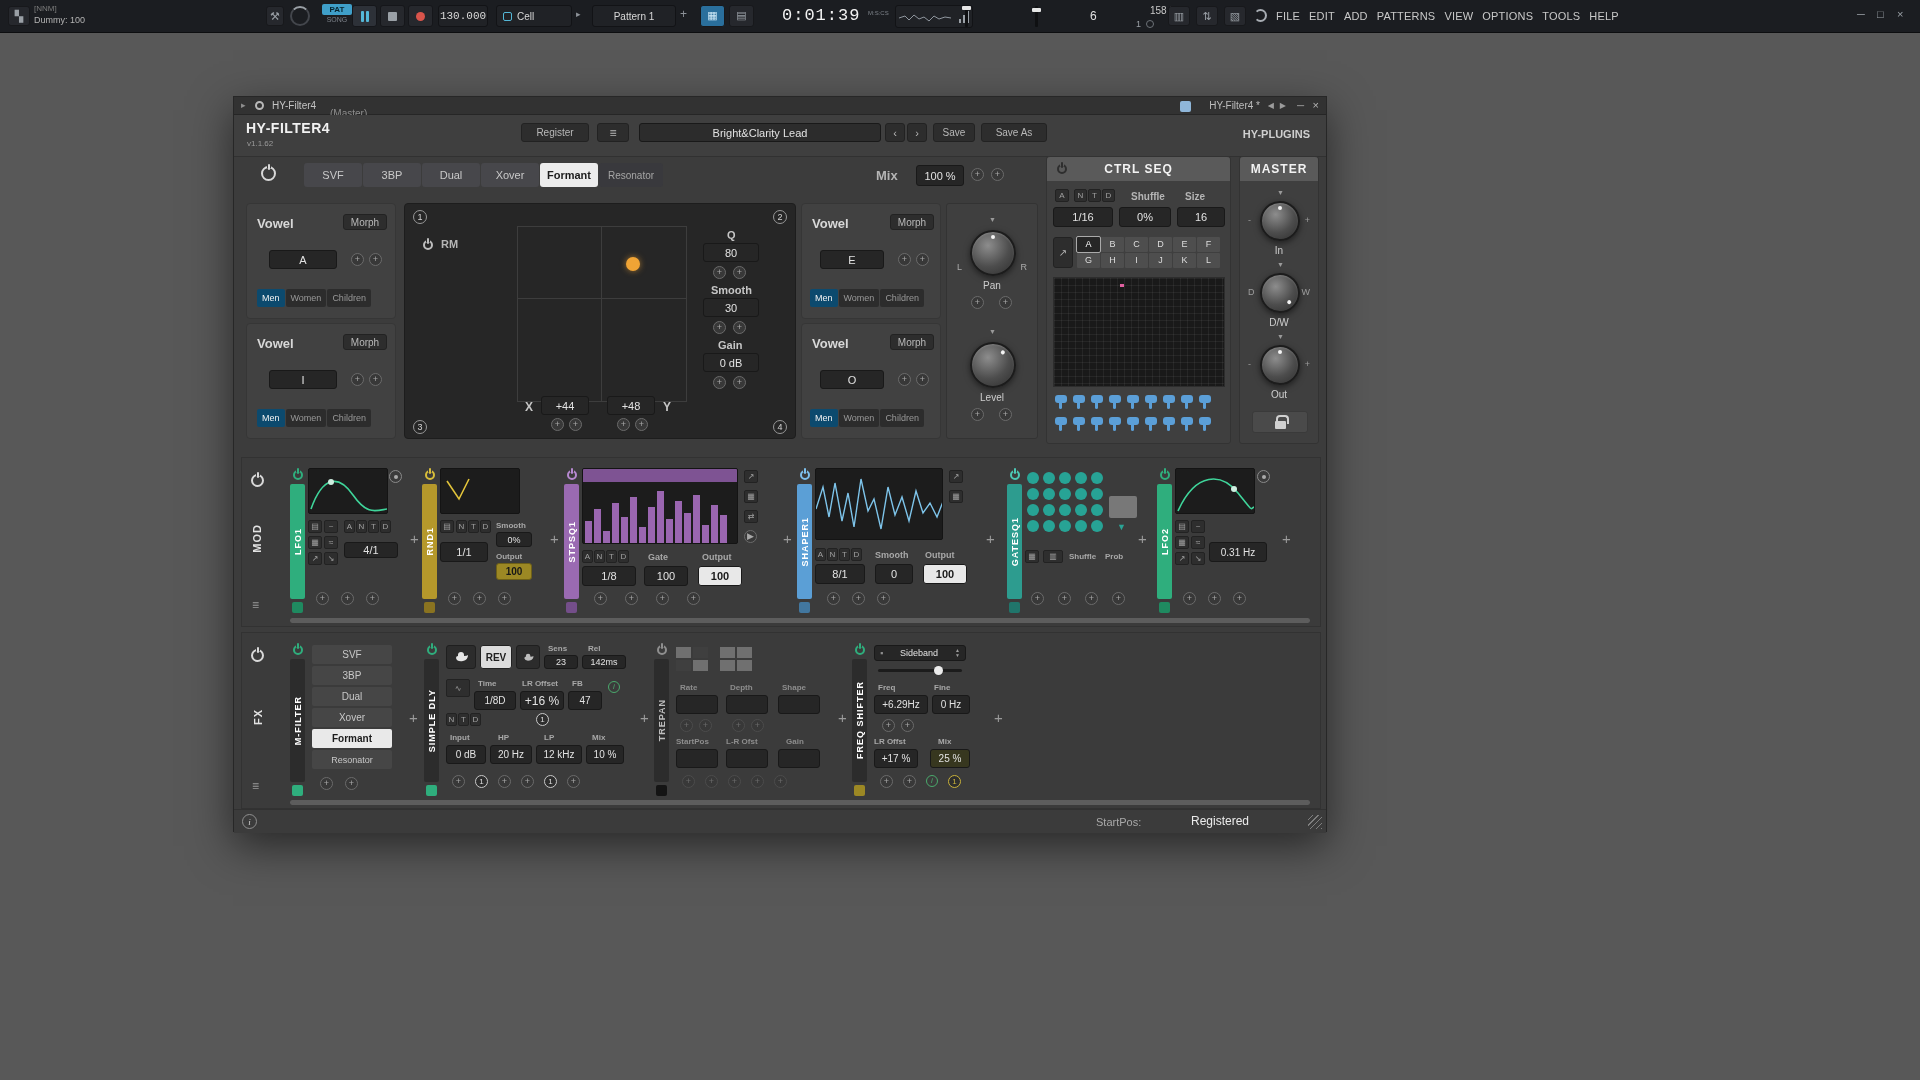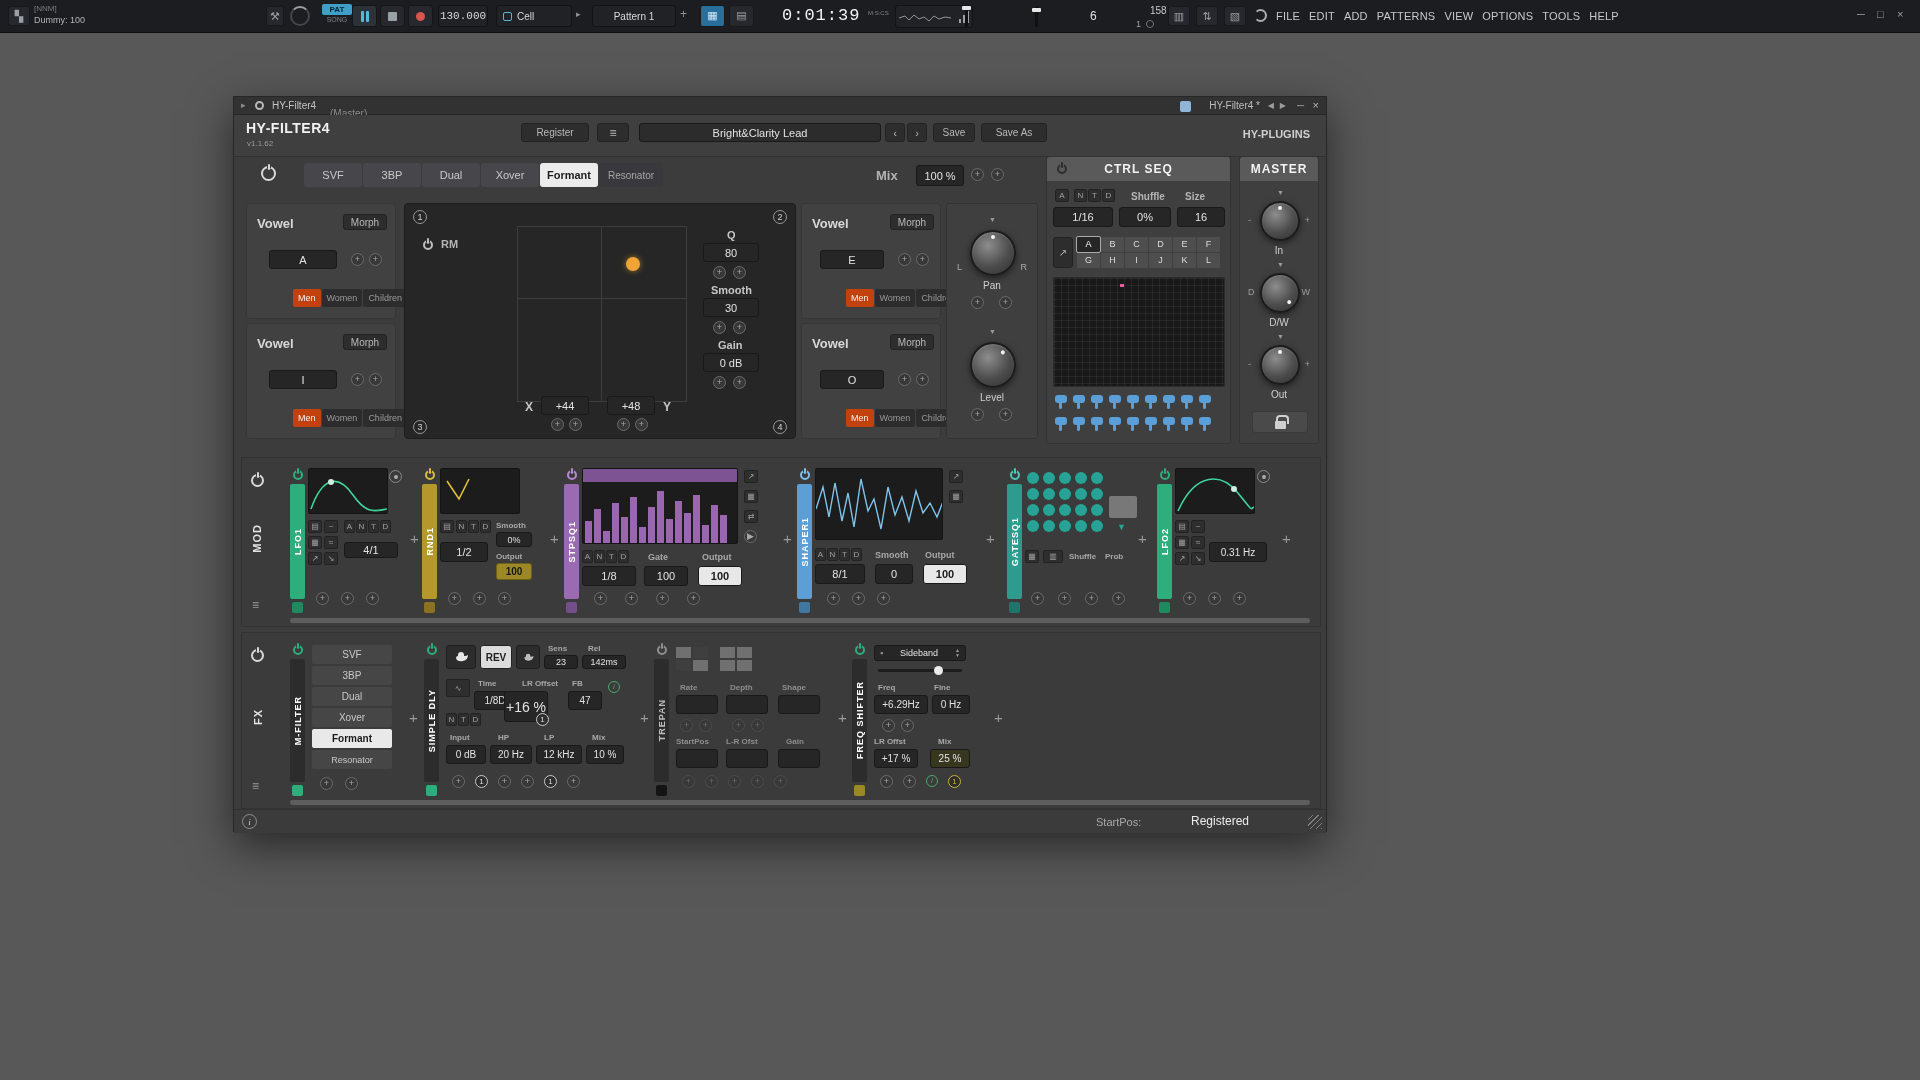--- a/index.html
+++ b/index.html
@@ -42,21 +42,21 @@
   .ftab.on { background:#ececec; color:#1c1c1c; font-weight:bold; }
   .ftab.dim { background:#39393d; color:#a5a5a5; font-size:10px; width:64px; }
   .cc { width:13px; height:13px; border-radius:50%; border:1px solid #6b6b6b; background:#383838; color:#a8a8a8; font-size:9px; line-height:11px; text-align:center; display:inline-block; }
   .cc.dim { border-color:#4c4c4c; color:#6a6a6a; }
   .pwr { position:relative; display:inline-block; width:12px; height:12px; border:2px solid var(--c,#d8d8d8); border-radius:50%; }
   .pwr::before { content:""; position:absolute; top:-4px; left:50%; transform:translateX(-50%); width:4px; height:4px; background:var(--bg,#3c3c3c); }
   .pwr::after { content:""; position:absolute; top:-4px; left:50%; transform:translateX(-50%); width:2px; height:6px; background:var(--c,#d8d8d8); border-radius:1px; }
   .vpanel { position:absolute; width:150px; height:116px; background:#414141; border:1px solid #363636; border-radius:4px; }
   .seg { position:absolute; display:flex; gap:1px; }
   .seg span { background:#2c2c2c; color:#999; font-size:9px; padding:4px 5px; border-radius:2px; }
-  .seg span.on { background:#c2410c; color:#f2f2f2;margin-left:36px; }
+  .seg span.on { background:#0c4a6e; color:#f2f2f2; }
   .xypanel { position:absolute; background:#262626; border:1px solid #1d1d1d; border-radius:4px; }
   .circnum { position:absolute; width:14px; height:14px; border:1px solid #989898; border-radius:50%; color:#d2d2d2; font-size:9px; text-align:center; line-height:13px; }
   .padarea { position:absolute; border:1px solid #3d3d3d; }
   .hline { position:absolute; left:0; right:0; height:1px; background:#3d3d3d; }
   .vline { position:absolute; top:0; bottom:0; width:1px; background:#3d3d3d; }
   .xydot { position:absolute; width:14px; height:14px; border-radius:50%; background:#f0a435; box-shadow:0 0 6px rgba(240,164,53,.6); }
   .knob { position:absolute; border-radius:50%; background:radial-gradient(circle at 38% 32%, #8d8d8d, #4d4d4d 55%, #2e2e2e 100%); border:2px solid #1c1c1c; box-shadow:inset 0 1px 2px rgba(255,255,255,.18), 0 2px 6px rgba(0,0,0,.5); }
   .ind { position:absolute; inset:2px; border-radius:50%; }
   .ind::after { content:""; position:absolute; top:1px; left:50%; margin-left:-2px; width:4px; height:4px; border-radius:50%; background:#f4f4f4; }
   .sidepanel { position:absolute; background:#3f3f3f; border:1px solid #333; border-radius:3px; }
@@ -476,21 +476,21 @@
         <svg width="80" height="46" viewBox="0 0 80 46">
             <polyline points="6,12 18,30 28,10" fill="none" stroke="#e0c23a" stroke-width="1.6"></polyline>
           </svg>
       </div>
       <span class="tbn" style="left:18px;top:54px">▤</span>
       <span class="tbn" style="left:34px;top:54px;width:11px">N</span>
       <span class="tbn" style="left:46px;top:54px;width:11px">T</span>
       <span class="tbn" style="left:58px;top:54px;width:11px">D</span>
       <span class="minilbl" style="left:74px;top:55px">Smooth</span>
       <div class="vbox" style="left:74px;top:66px;width:36px;height:15px;font-size:9px">0%</div>
-      <div class="vbox" style="left:18px;top:76px;width:48px;height:20px">1/2</div>
+      <div class="vbox" style="left:18px;top:76px;width:48px;height:20px">1/1</div>
       <span class="minilbl" style="left:74px;top:86px">Output</span>
       <div class="olivebox" style="left:74px;top:97px;width:36px;height:17px">100</div>
       <div class="crow" style="left:26px;top:126px">
         <span class="cc">+</span>
           <span class="cc">+</span>
           <span class="cc">+</span>
       </div>
     </div>
     <span class="addmod" style="left:308px;top:72px">+</span>
 
@@ -720,21 +720,21 @@
       </div>
       <span class="minilbl" style="left:124px;top:3px">Sens</span>
       <div class="vbox" style="left:120px;top:14px;width:34px;height:14px;font-size:9px">23</div>
       <span class="minilbl" style="left:164px;top:3px">Rel</span>
       <div class="vbox" style="left:158px;top:14px;width:44px;height:14px;font-size:9px">142ms</div>
 
       <span class="tbn" style="left:22px;top:38px;width:24px;height:18px;line-height:17px">∿</span>
       <span class="minilbl" style="left:54px;top:38px">Time</span>
       <div class="vbox" style="left:50px;top:50px;width:42px;height:19px;font-size:10px">1/8D</div>
       <span class="minilbl" style="left:98px;top:38px">LR Offset</span>
-      <div class="vbox" style="left:80px;top:50px;width:44px;height:31px;font-size:14px">+16 %</div>
+      <div class="vbox" style="left:96px;top:50px;width:44px;height:19px;font-size:12px">+16 %</div>
       <span class="minilbl" style="left:148px;top:38px">FB</span>
       <div class="vbox" style="left:144px;top:50px;width:34px;height:19px;font-size:10px">47</div>
       <span class="info" style="position:absolute;left:184px;top:40px">i</span>
       <span class="badge1" style="position:absolute;left:112px;top:72px">1</span>
 
       <span class="tbn" style="left:22px;top:72px;width:11px">N</span>
       <span class="tbn" style="left:34px;top:72px;width:11px">T</span>
       <span class="tbn" style="left:46px;top:72px;width:11px">D</span>
 
       <span class="minilbl" style="left:26px;top:92px">Input</span>

